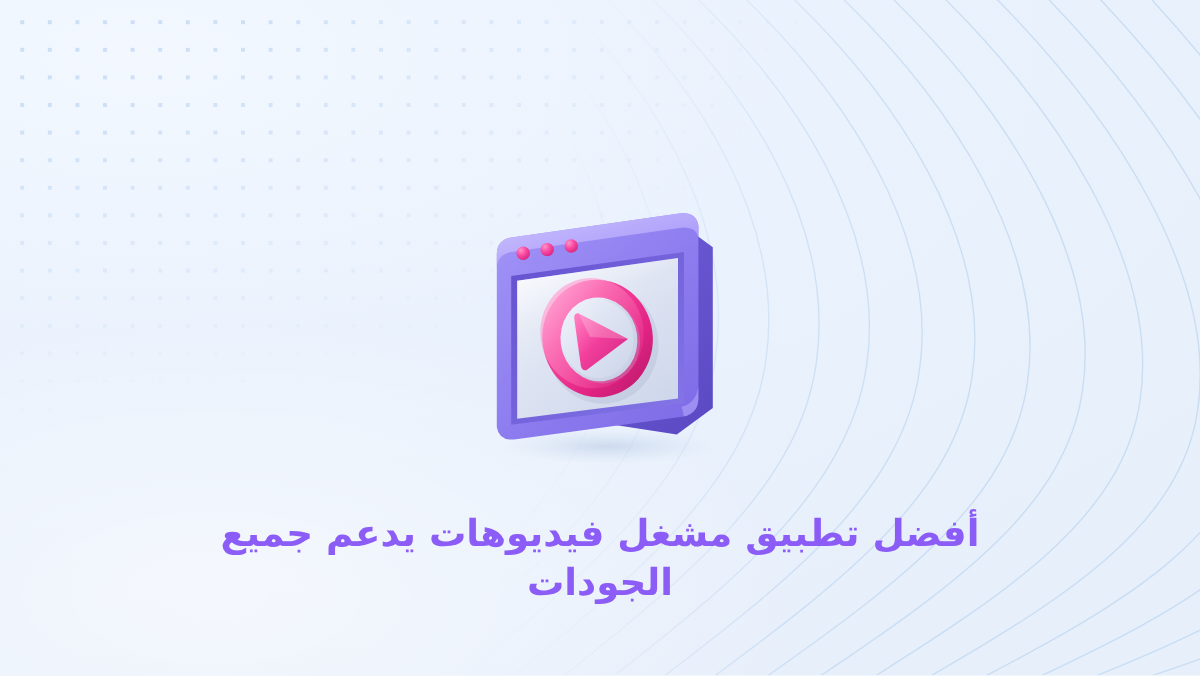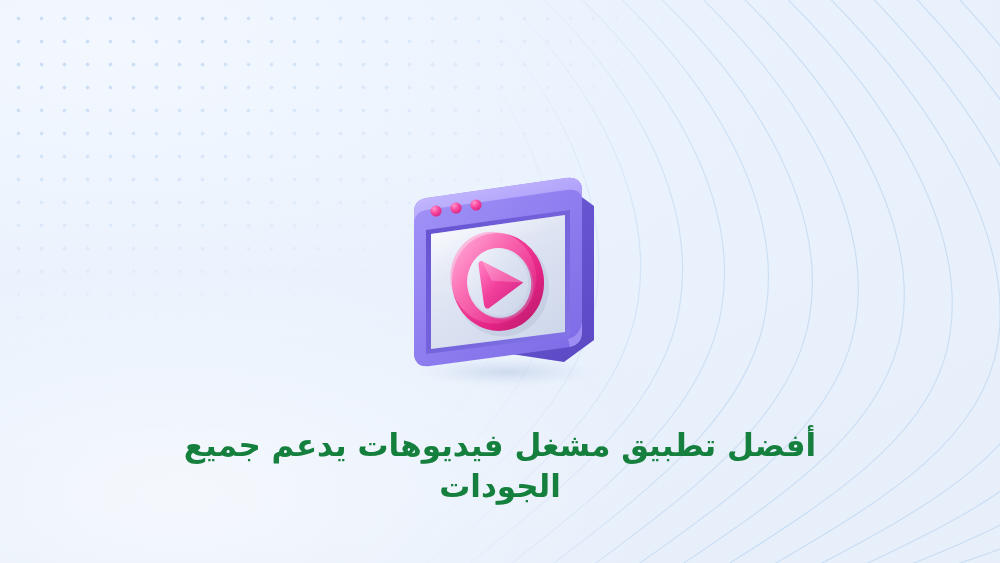--- a/index.html
+++ b/index.html
@@ -67,21 +67,21 @@
   #illustration svg { display: block; width: 224px; height: 210px; }
 
   
   #headline {
     position: absolute;
     left: 0;
     top: 404px;
     width: 1000px;
     text-align: center;
     direction: rtl;
-    color: #15803d;
+    color: #8b5cf6;
     font-size: 31px;
     font-weight: 700;
     line-height: 1.34;
     letter-spacing: 0;
     padding: 0 130px;
     box-sizing: border-box;
   }
   #headline .hl-text { display: block; }
 </style>
 </head>

